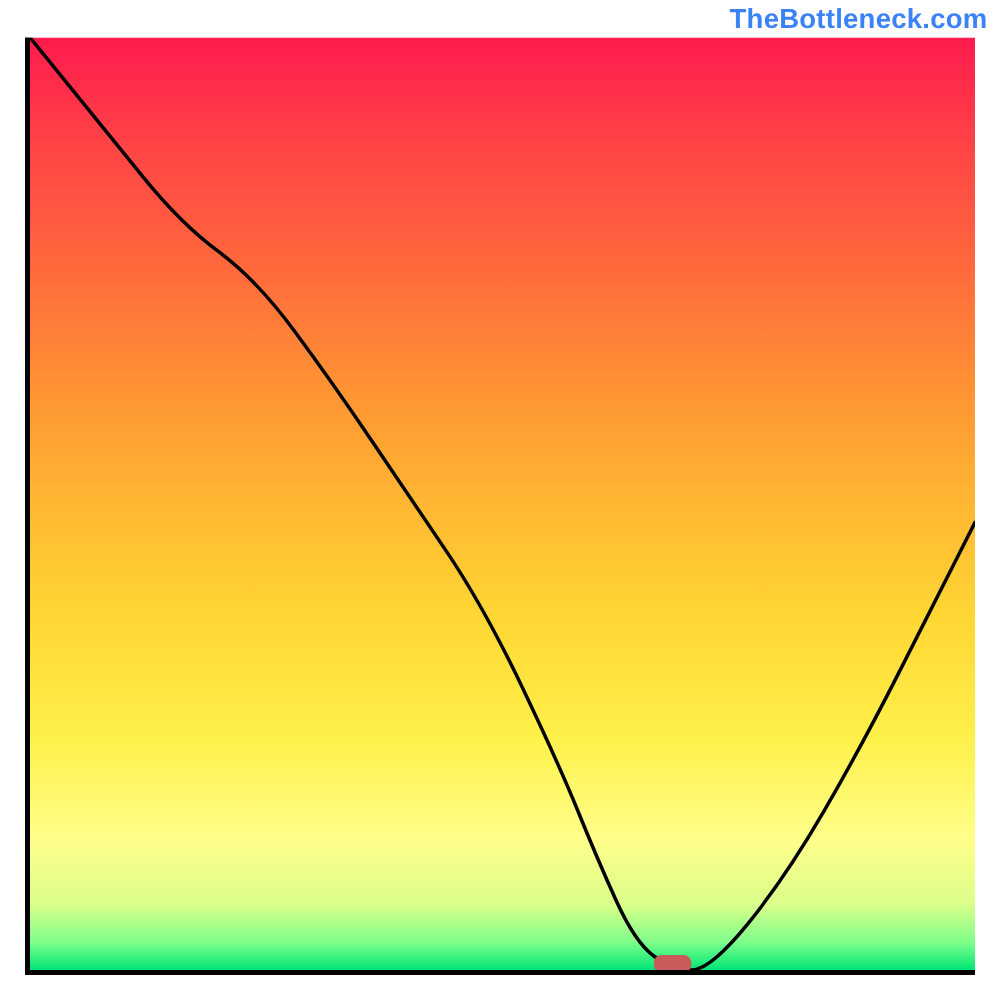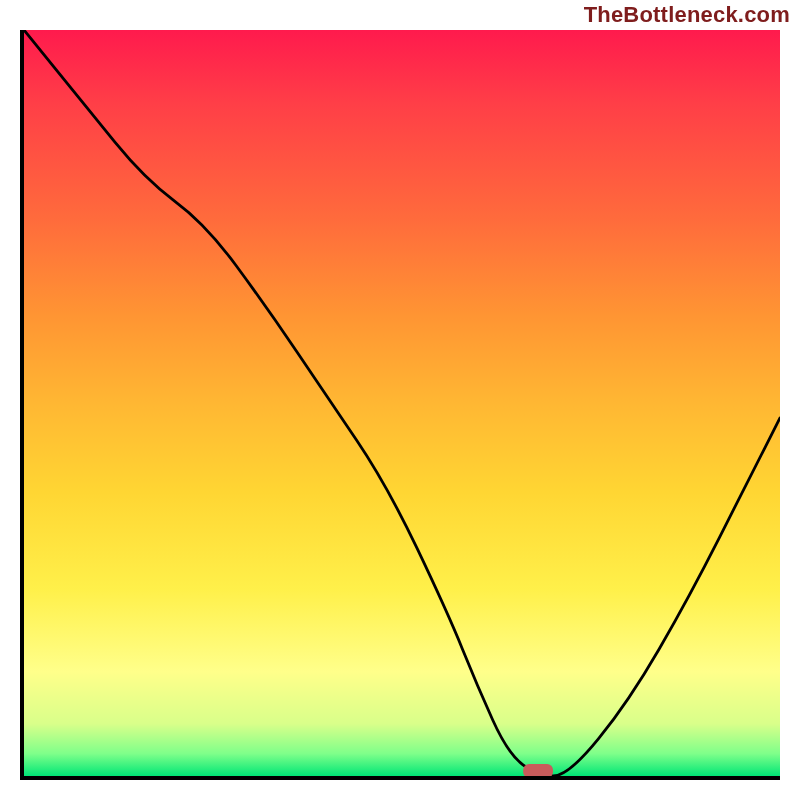--- a/index.html
+++ b/index.html
@@ -14,21 +14,21 @@
     position: relative;
     width: 800px;
     height: 800px;
   }
   .watermark {
     position: absolute;
     top: 2px;
     right: 10px;
     font-size: 22px;
     font-weight: 600;
-    color: #7f1d1d;
+    color: #3b82f6;
     letter-spacing: 0.2px;
     user-select: none;
   }
   .plot-frame {
     position: absolute;
     left: 20px;
     top: 30px;
     width: 760px;
     height: 750px;
     border-left: 4px solid #000;

